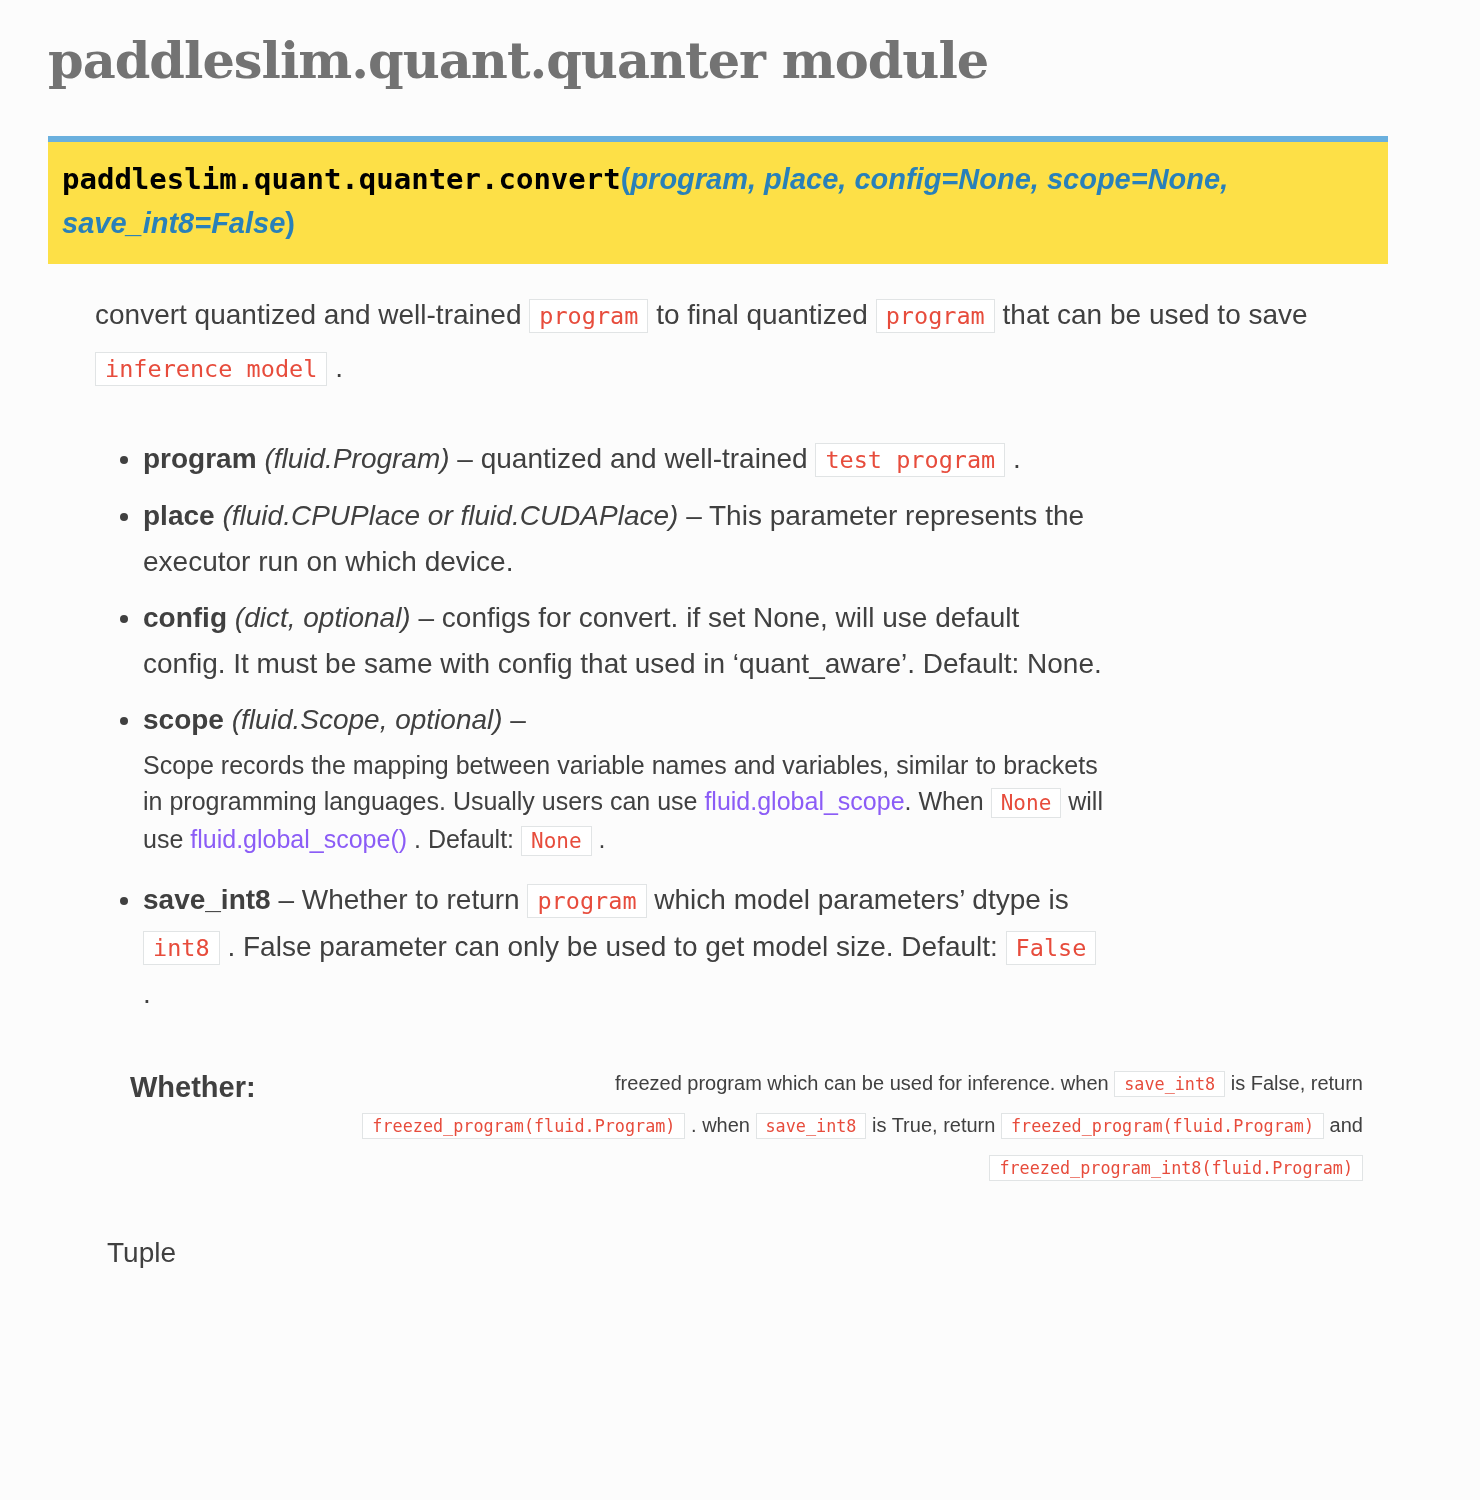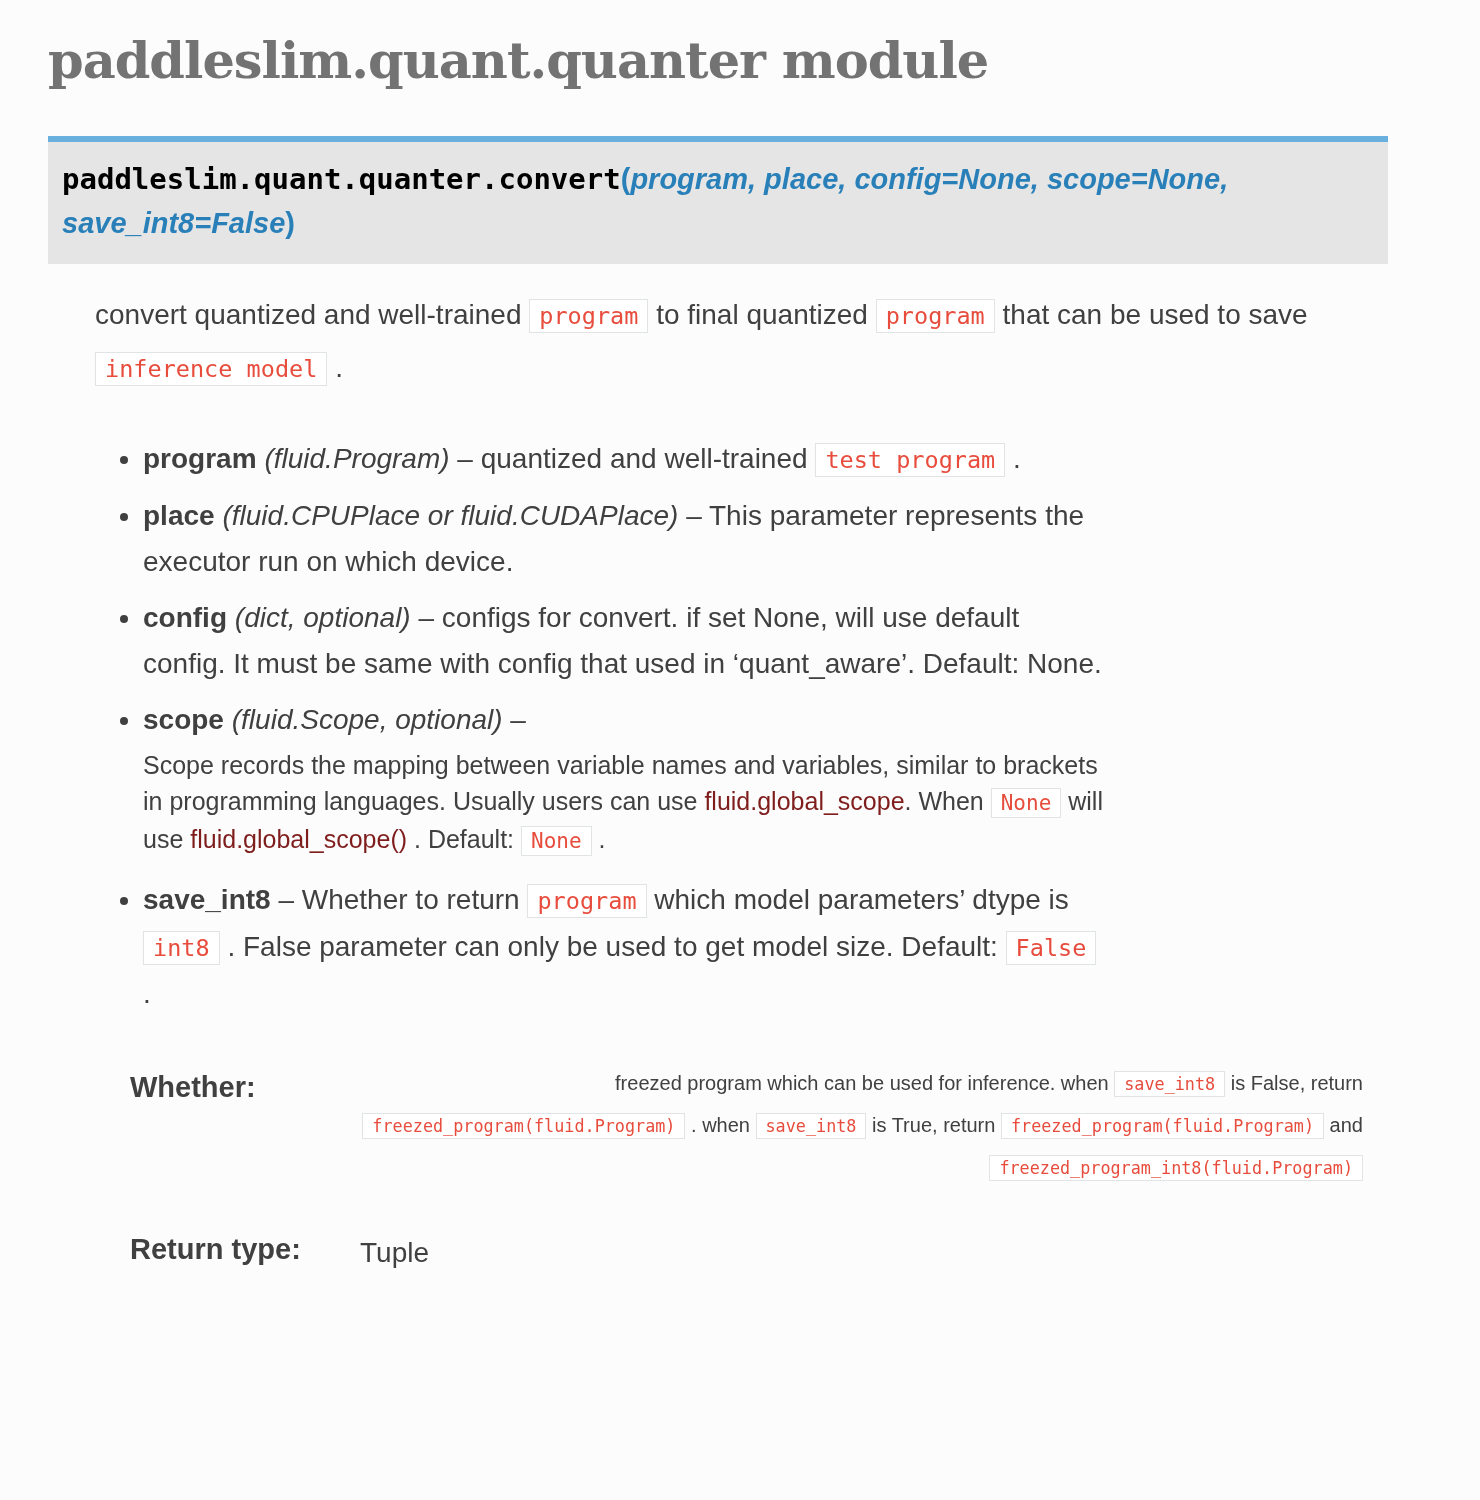--- a/index.html
+++ b/index.html
@@ -18,21 +18,21 @@
     font-family: "DejaVu Serif", "Liberation Serif", serif;
     font-weight: 700;
     font-size: 51px;
     letter-spacing: -1px;
     color: #737373;
   }
 
   .sig {
     margin: 46px 48px 0 48px;
     width: 1340px;
-    background: #e5e5e5;
+    background: #fde047;
     border-top: 6px solid #6ab0de;
     padding: 15px 18px 19px 14px;
     font-family: "DejaVu Sans Mono", "Liberation Mono", monospace;
     font-size: 29px;
     line-height: 44px;
     font-weight: 700;
     color: #000000;
   }
   .sig .sig-paren,
   .sig .sig-params {
@@ -91,21 +91,21 @@
   }
   ul.params li strong { font-weight: 700; }
   em.ptype { font-style: italic; margin-left: 0.28em; }
 
   p.scope-sub {
     margin: 4px 0 18px 0;
     font-size: 25px;
     line-height: 36px;
     max-width: 960px;
   }
-  a.link { color: #7f1d1d; text-decoration: none; cursor: pointer; }
+  a.link { color: #8b5cf6; text-decoration: none; cursor: pointer; }
 
   p.ret {
     margin: 0;
     max-width: 1015px;
     font-size: 20px;
     line-height: 41px;
     text-align: right;
   }
   p.rt { margin: 12px; font-size: 28px; }
 </style>
@@ -143,20 +143,19 @@
     </div>
 
     <div class="field-row pt">
       <div class="field-label">Whether:</div>
       <div class="field-body">
         <p class="ret"><span>freezed program which can be used for inference. when </span><code class="chip">save_int8</code><span> is False, return </span><code class="chip">freezed_program(fluid.Program)</code><span> . when </span><code class="chip">save_int8</code><span> is True, return </span><code class="chip">freezed_program(fluid.Program)</code><span> and </span><code class="chip">freezed_program_int8(fluid.Program)</code></p>
       </div>
     </div>
 
     <div class="field-row pt">
-      <div class="field-label">Return type:</div>
       <div class="field-body">
         <p class="rt">Tuple</p>
       </div>
     </div>
 
   </div>
 </div>
 
 </body></html>

